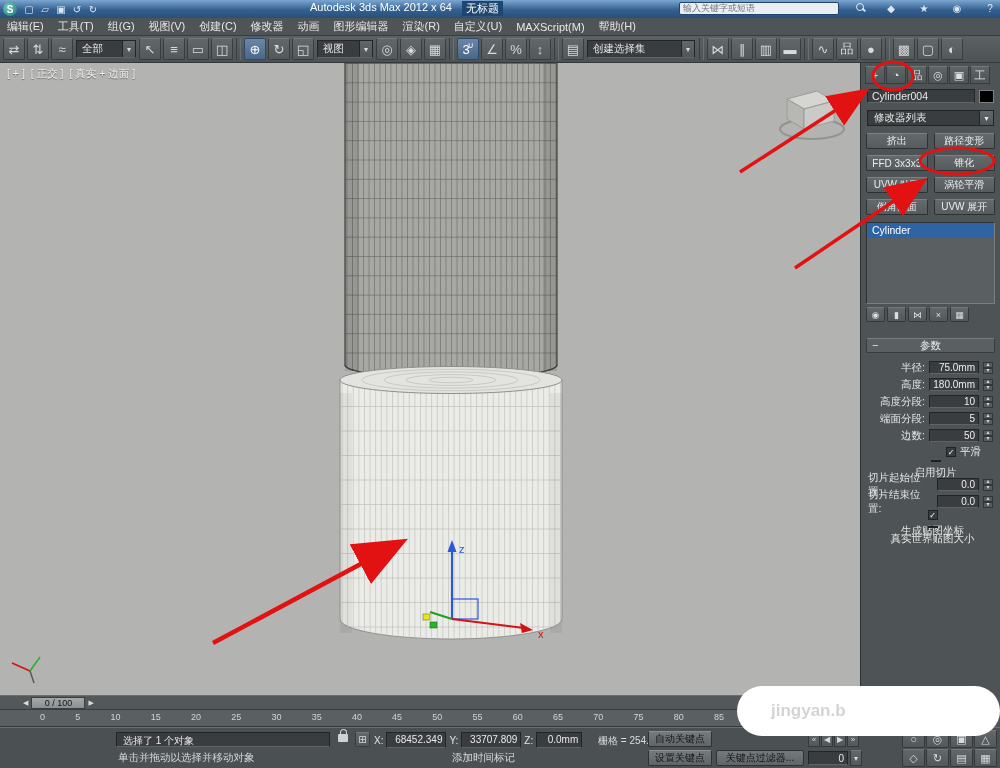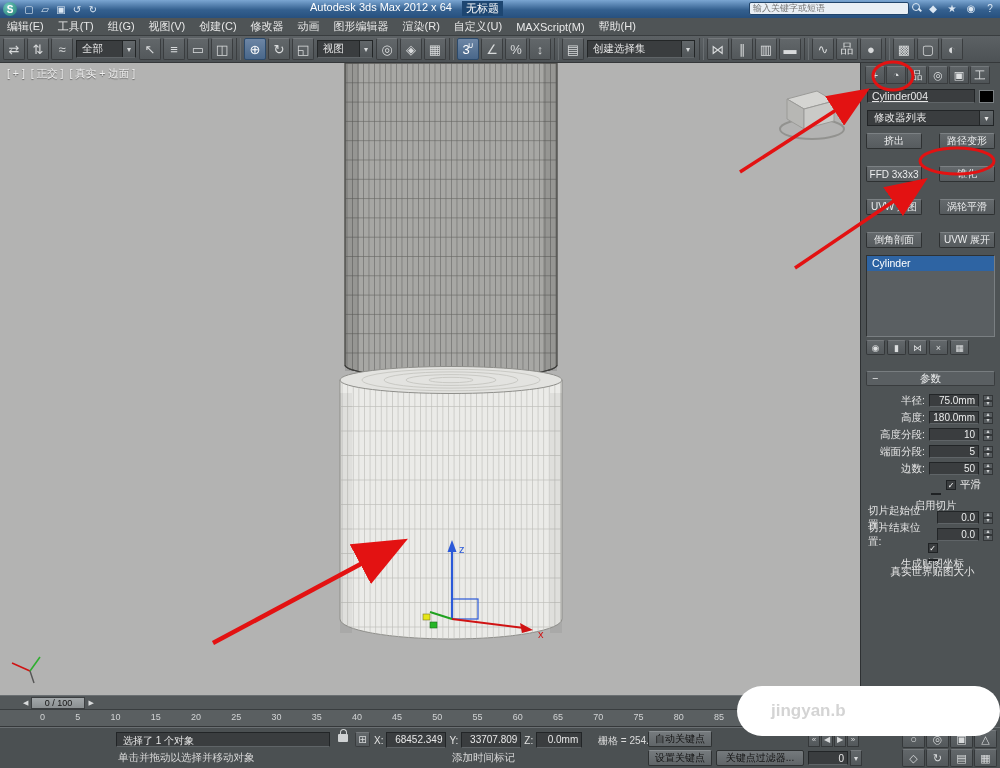--- a/index.html
+++ b/index.html
@@ -8,21 +8,21 @@
 
   
   #titlebar { position:absolute; left:0; top:0; width:1000px; height:18px;
     background:linear-gradient(#7ba6d2,#34608f 55%,#27507e); display:flex; align-items:center; font-size:11px; color:#fff; }
   .logo { width:14px; height:14px; border-radius:50%; margin:0 4px 0 3px;
     background:radial-gradient(circle at 35% 30%,#6ec8bd,#1f7a70); color:#fff; font-size:10px; font-weight:bold;
     display:flex; align-items:center; justify-content:center; }
   .qa-icn { width:16px; height:14px; display:flex; align-items:center; justify-content:center; font-size:10px; color:#dce8f4; }
   #title-center { position:absolute; left:310px; top:1px; display:flex; gap:10px; white-space:nowrap; }
   #title-center .doc { background:#1d4671; padding:0 4px; }
-  #title-right { position:absolute; right:2px; top:1px; display:flex; align-items:center; gap:3px; }
+  #title-right { position:absolute; right:2px; top:1px; display:flex; align-items:center; gap:17px; }
   #searchbox { width:160px; height:13px; background:#e9eff5; border:1px solid #22456b; border-radius:2px;
     font-size:9px; color:#55606b; padding:0 3px; font-family:inherit; }
   .mag { width:10px; height:10px; position:relative; }
   .mag::before { content:""; position:absolute; left:0; top:0; width:6px; height:6px; border:1.5px solid #dce8f4; border-radius:50%; }
   .mag::after { content:""; position:absolute; left:6px; top:6px; width:4px; height:1.5px; background:#dce8f4; transform:rotate(45deg); }
 
   
   #menubar { position:absolute; left:0; top:18px; width:1000px; height:18px; background:#4f5456;
     border-bottom:1px solid #393d3f; display:flex; align-items:center; font-size:11px; }
   #menubar .mitem { padding:0 7px; height:100%; display:flex; align-items:center; color:#e8e8e8; cursor:default; }
@@ -44,25 +44,25 @@
   #viewport { position:absolute; left:0; top:63px; width:860px; height:632px; background:#b3b3b2; overflow:hidden; }
   #vplabel { position:absolute; left:7px; top:4px; z-index:5; font-size:10.5px; color:#f2f2f2; text-shadow:0 1px 1px rgba(0,0,0,.45); display:flex; gap:6px; }
   #viewport svg { position:absolute; left:0; top:0; }
 
   
   #cmdpanel { position:absolute; left:860px; top:63px; width:140px; height:632px; background:#4e5355; border-left:1px solid #2e3133; font-size:10.5px; }
   .cp-tabs { margin:3px 4px 0 4px; display:flex; gap:1px; }
   .cp-tab { width:20px; height:18px; display:flex; align-items:center; justify-content:center; font-size:11px; color:#dfe1e2;
     background:linear-gradient(#5f6467,#4f5457); border:1px solid #3a3d3f; border-top-color:#73787b; border-radius:2px 2px 0 0; }
   .cp-namerow { margin:5px 6px 0 6px; display:flex; align-items:center; gap:4px; }
-  .cp-name { flex:1; height:14px; background:#3a3d3f; border:1px solid #222527; border-bottom-color:#5f6467; color:#e8e8e8; font-size:10.5px; padding:0 4px; line-height:12px;text-decoration:underline; }
+  .cp-name { flex:1; height:14px; background:#3a3d3f; border:1px solid #222527; border-bottom-color:#5f6467; color:#e8e8e8; font-size:10.5px; padding:0 4px; line-height:12px; }
   .swatch { width:15px; height:13px; background:#000; border:1px solid #7a7f82; }
   .cp-modlist { margin:7px 6px 0 6px; height:16px; background:#3a3d3f; border:1px solid #222527; display:flex; align-items:center; padding-left:6px; color:#e8e8e8; }
   .cp-modlist .caret { width:14px; height:14px; margin-left:auto; background:linear-gradient(#62676a,#505558); border-left:1px solid #232627; display:flex; align-items:center; justify-content:center; font-size:8px; }
-  .cp-grid { margin:7px 5px 0 5px; display:grid; grid-template-columns:1fr 1fr; gap:17px; }
+  .cp-grid { margin:7px 5px 0 5px; display:grid; grid-template-columns:1fr 1fr; gap:6px; }
   .cp-btn { height:16px; background:linear-gradient(#646m96c,#565b5e); background:linear-gradient(#64696c,#565b5e); border:1px solid #2e3132; border-top-color:#7c8184;
     color:#ecedee; font-size:10px; display:flex; align-items:center; justify-content:center; white-space:nowrap; overflow:hidden; border-radius:2px; }
   .cp-stack { margin:7px 5px 0 5px; height:82px; background:#5a5f62; border:1px solid #2f3233; border-bottom-color:#7a7f82; border-right-color:#7a7f82; }
   .stack-item { height:15px; background:#2e64a3; color:#fff; padding:1px 5px; font-size:10.5px; }
   .cp-stacktools { margin:3px 5px 0 5px; display:flex; gap:2px; }
   .st-icn { width:19px; height:15px; display:flex; align-items:center; justify-content:center; font-size:9px; color:#dcdedf;
     background:linear-gradient(#62676a,#53585b); border:1px solid #35383a; border-top-color:#75797c; border-radius:2px; }
   .rollout { margin:16px 5px 0 5px; height:15px; background:#5a5f62; border:1px solid #393c3e; border-top-color:#787d80;
     position:relative; text-align:center; font-size:10.5px; color:#ecedee; line-height:13px; border-radius:2px; }
   .rollout .minus { position:absolute; left:5px; top:0; }

